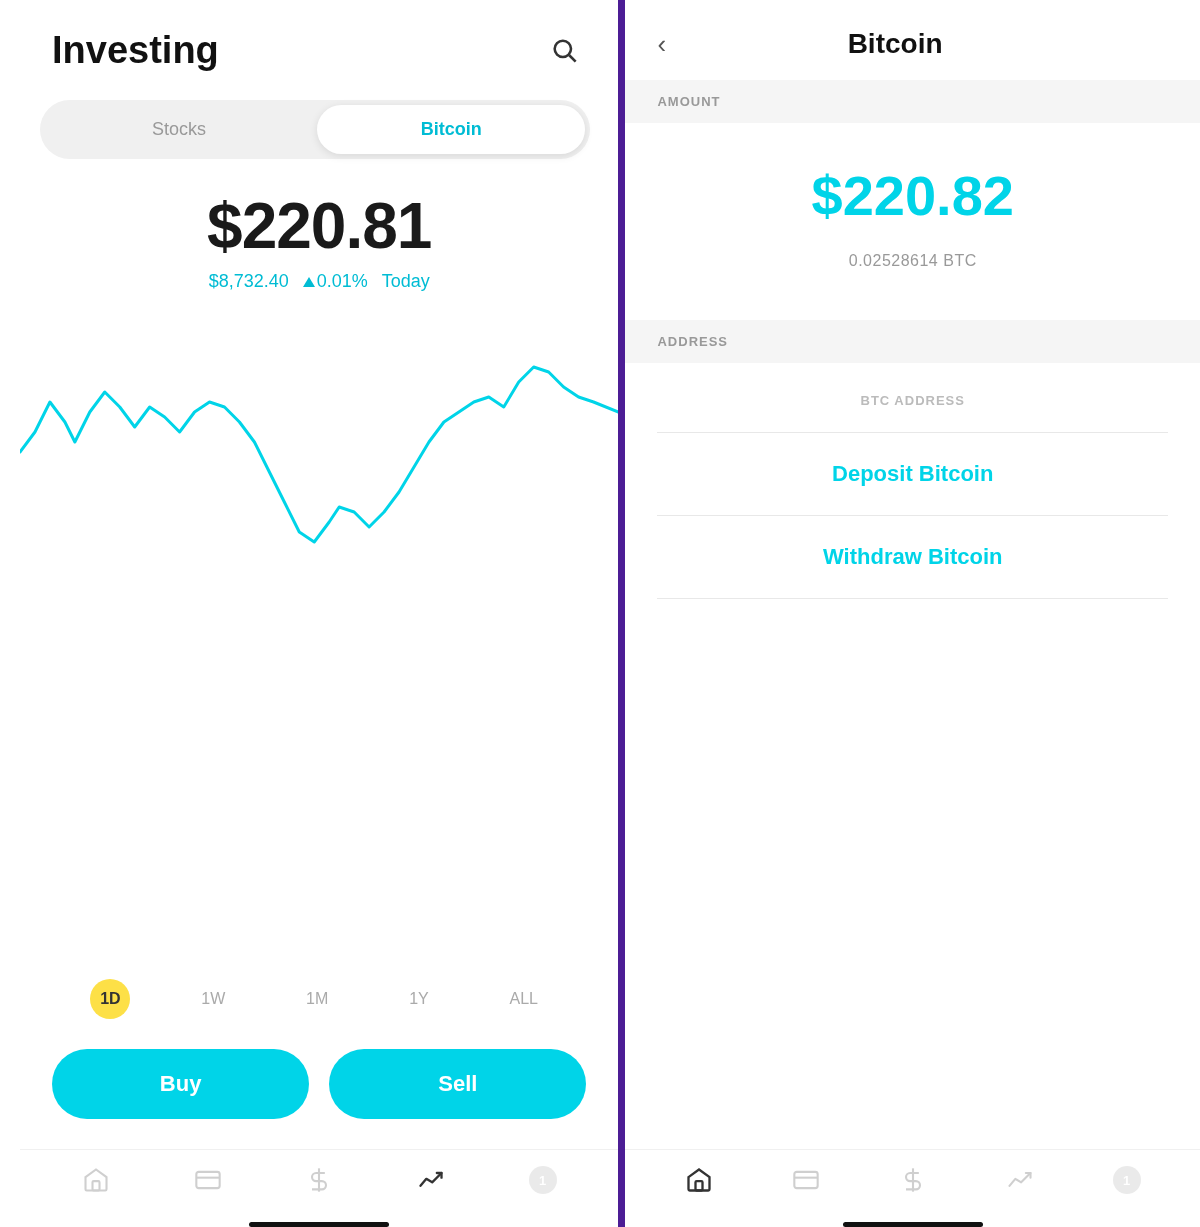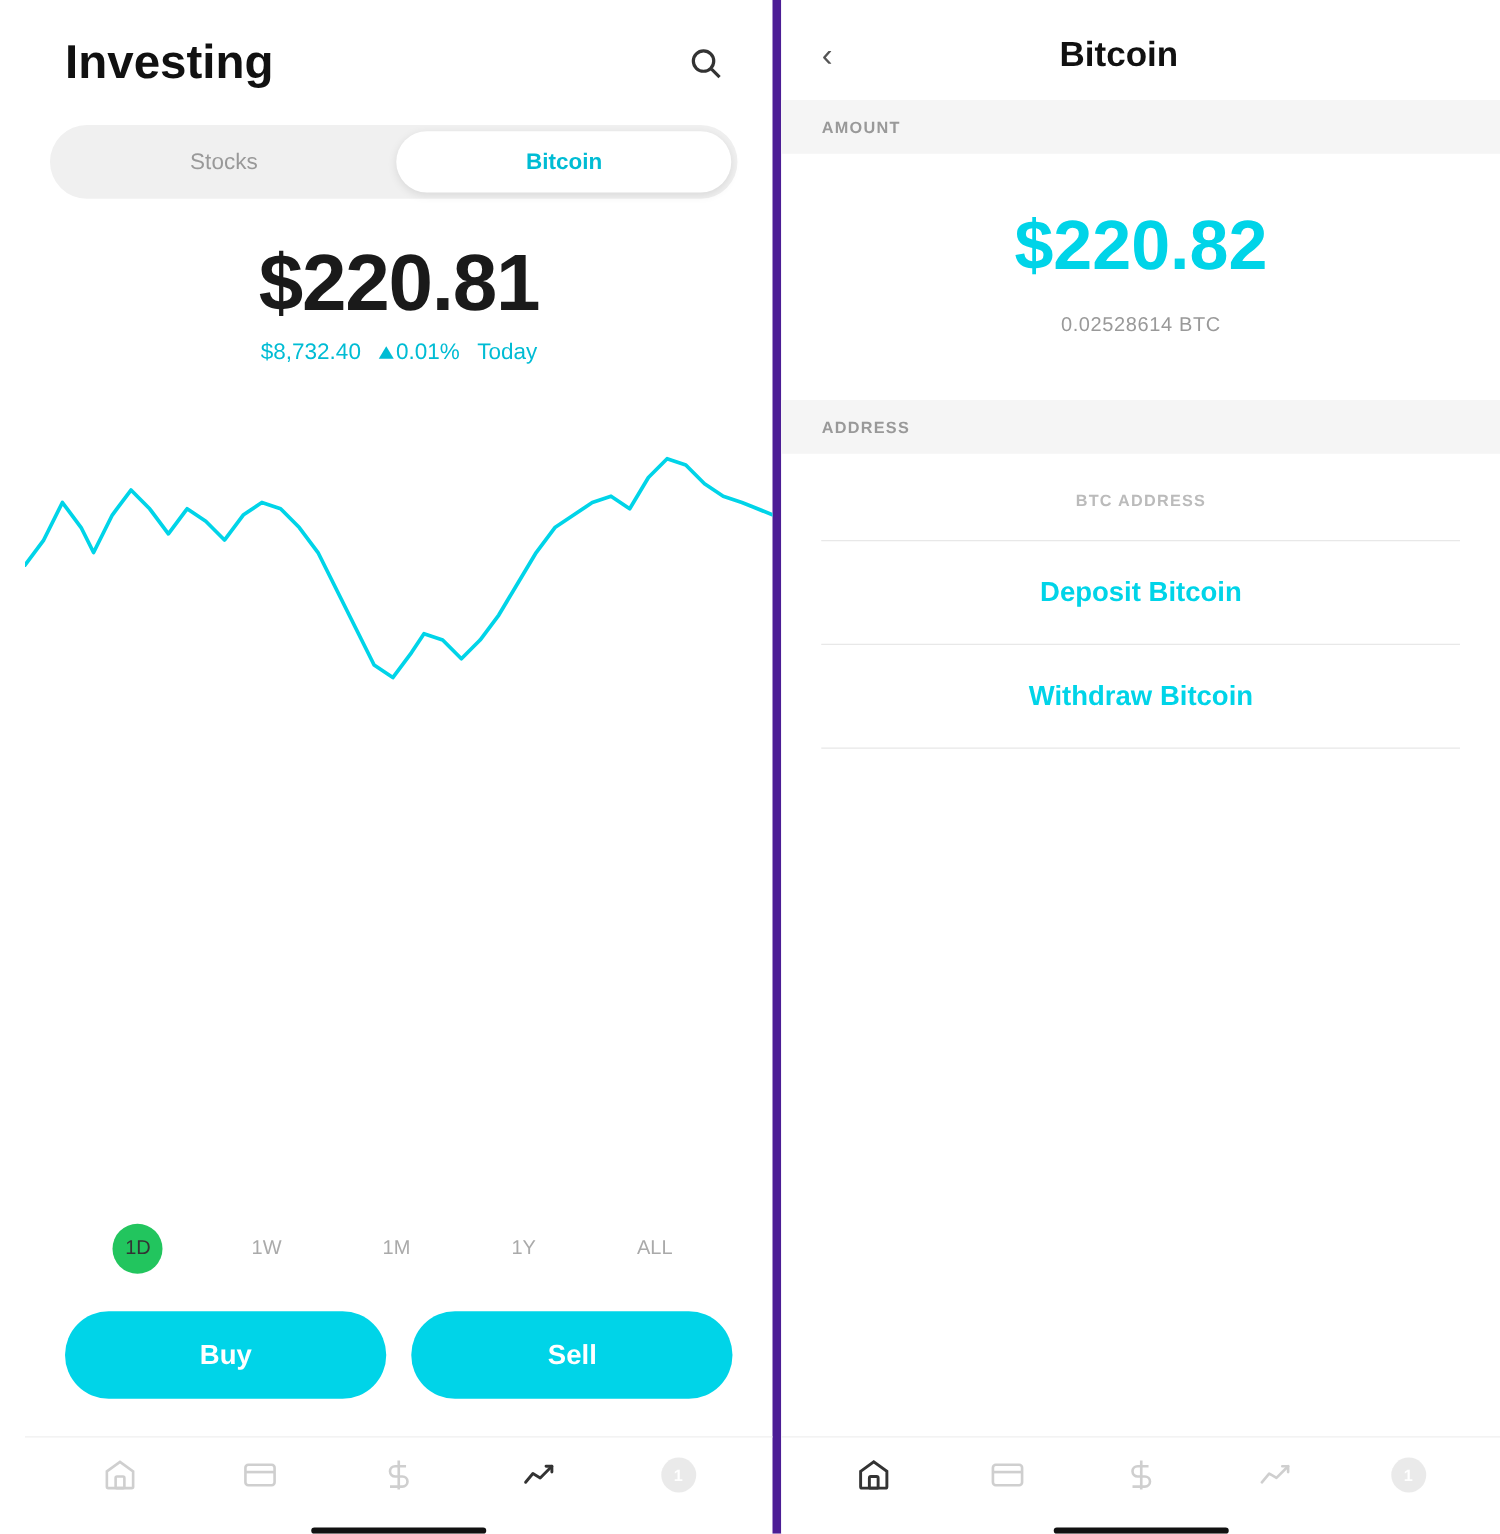--- a/index.html
+++ b/index.html
@@ -158,23 +158,23 @@
 
     .time-btn {
       font-size: 16px;
       color: #aaa;
       cursor: pointer;
       padding: 6px 10px;
       border-radius: 50%;
     }
 
     .time-btn.active {
-      background: #22c55e;
+      background: #fde047;
       color: #333;
-      font-weight: 400;
+      font-weight: 700;
       border-radius: 50%;
       width: 40px;
       height: 40px;
       display: flex;
       align-items: center;
       justify-content: center;
     }
 
     
     .action-buttons {

